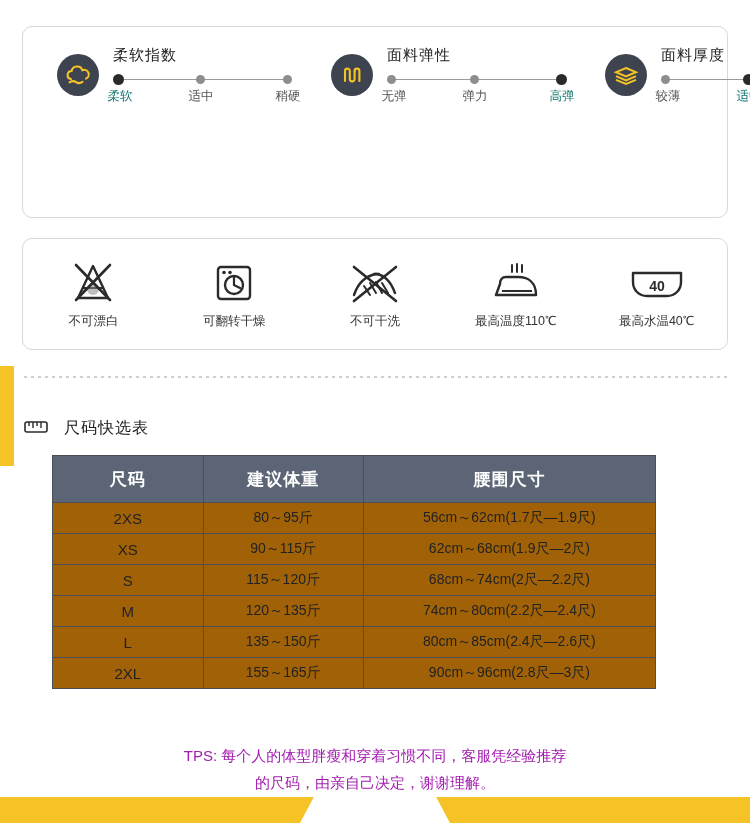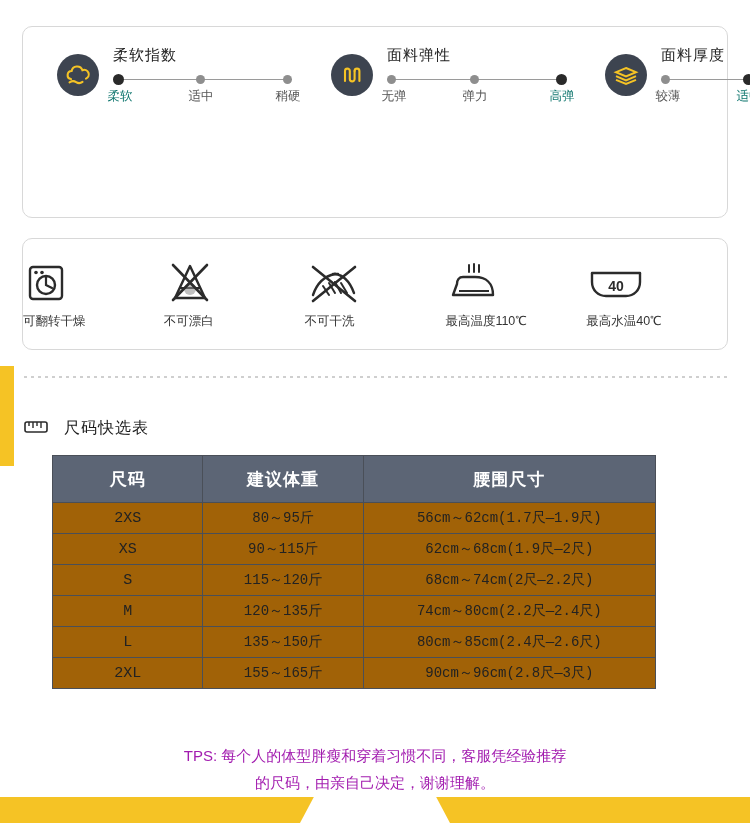--- a/index.html
+++ b/index.html
@@ -140,21 +140,21 @@
   .care-grid {
     display: grid;
     grid-template-columns: repeat(5, 1fr);
     width: 100%;
     height: 100%;
     align-items: center;
   }
   .care-item {
     display: flex;
     flex-direction: column;
-    align-items: flex-start;
+    align-items: center;
     justify-content: center;
   }
   .care-item .ico {
     height: 48px;
     display: flex;
     align-items: center;
     justify-content: center;
   }
   .care-item .cap {
     margin-top: 6px;
@@ -205,21 +205,20 @@
     background: #5c6575;
     color: #ffffff;
     font-size: 17px;
     font-weight: bold;
     height: 44px;
     letter-spacing: 1px;
   }
   table.size-table tbody td {
     height: 28px;
     font-size: 14px;
-    font-family: Liberation Mono, monospace;
   }
   table.size-table tbody td.c0 { width: 150px; font-size: 15px; }
   table.size-table tbody td.c1 { width: 160px; }
   table.size-table tbody td.c2 { width: 294px; }
 
   .tps {
     position: absolute;
     left: 66px; top: 742px;
     width: 618px;
     text-align: center;
@@ -325,41 +324,41 @@
       </div>
 
     </div>
   </div>
 
   <div class="panel" id="care-panel">
     <div class="care-grid">
 
       <div class="care-item">
         <div class="ico">
+          <svg width="52" height="44" viewBox="0 0 52 44">
+            <path d="M26 5 41 37H11z" fill="none" stroke="#2b2b2b" stroke-width="2.4" stroke-linejoin="round"></path>
+            <path d="M15 27h22" stroke="#2b2b2b" stroke-width="2"></path>
+            <circle cx="26" cy="28" r="6" fill="#8d8d8d" opacity="0.55"></circle>
+            <path d="M9 4 43 39M43 4 9 39" stroke="#2b2b2b" stroke-width="2.6" stroke-linecap="round"></path>
+          </svg>
+        </div>
+        <div class="cap">不可漂白</div>
+      </div>
+
+      <div class="care-item">
+        <div class="ico">
           <svg width="46" height="42" viewBox="0 0 46 42">
             <rect x="7" y="5" width="32" height="32" rx="3" fill="none" stroke="#2b2b2b" stroke-width="2.4"></rect>
             <circle cx="23" cy="23" r="9" fill="none" stroke="#2b2b2b" stroke-width="2.4"></circle>
             <path d="M23 14v9l6 3" fill="none" stroke="#2b2b2b" stroke-width="2.2" stroke-linecap="round"></path>
             <circle cx="13" cy="10.5" r="1.8" fill="#2b2b2b"></circle>
             <circle cx="19" cy="10.5" r="1.8" fill="#2b2b2b"></circle>
           </svg>
         </div>
         <div class="cap">可翻转干燥</div>
-      </div>
-
-      <div class="care-item">
-        <div class="ico">
-          <svg width="52" height="44" viewBox="0 0 52 44">
-            <path d="M26 5 41 37H11z" fill="none" stroke="#2b2b2b" stroke-width="2.4" stroke-linejoin="round"></path>
-            <path d="M15 27h22" stroke="#2b2b2b" stroke-width="2"></path>
-            <circle cx="26" cy="28" r="6" fill="#8d8d8d" opacity="0.55"></circle>
-            <path d="M9 4 43 39M43 4 9 39" stroke="#2b2b2b" stroke-width="2.6" stroke-linecap="round"></path>
-          </svg>
-        </div>
-        <div class="cap">不可漂白</div>
       </div>
 
       <div class="care-item">
         <div class="ico">
           <svg width="58" height="44" viewBox="0 0 58 44">
             <path d="M8 34c4-12 12-19 22-21" fill="none" stroke="#2b2b2b" stroke-width="2.4" stroke-linecap="round"></path>
             <path d="M30 13c9 1 15 8 19 19" fill="none" stroke="#2b2b2b" stroke-width="2.4" stroke-linecap="round"></path>
             <path d="M28 13h5" stroke="#2b2b2b" stroke-width="2.4" stroke-linecap="round"></path>
             <path d="M18 25l6 9M24 22l6 10M30 21l6 11M36 22l6 10" stroke="#2b2b2b" stroke-width="2" stroke-linecap="round"></path>
             <path d="M8 6 50 40M50 6 8 40" stroke="#2b2b2b" stroke-width="2.6" stroke-linecap="round"></path>

